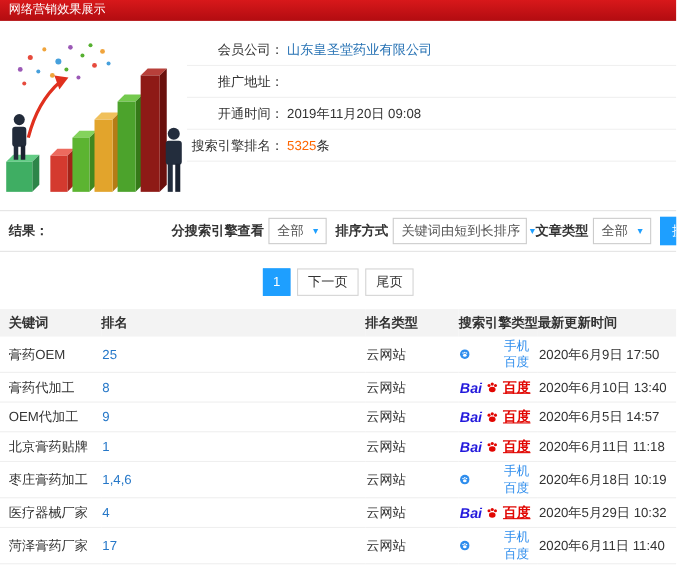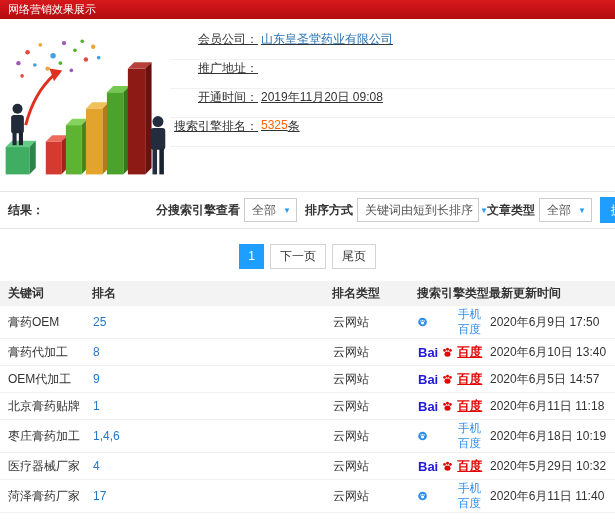--- a/index.html
+++ b/index.html
@@ -8,21 +8,21 @@
   .page { width:615px; height:520px; overflow:hidden; position:relative; background:#fff; }
 
   
   .topbar { height:19px; background:linear-gradient(180deg,#d8181b,#b20c10); color:#fff;
             font-size:11px; line-height:19px; padding-left:8px; }
 
   
   .info-section { display:flex; height:172px; }
   .illustration { width:170px; flex:none; display:flex; align-items:flex-start; justify-content:center; padding-top:12px; }
   .info-rows { flex:1; padding-top:12px; }
-  .info-row { display:flex; align-items:flex-start; height:29px; border-bottom:1px solid #f0f0f0;text-decoration:underline; }
+  .info-row { display:flex; align-items:center; height:29px; border-bottom:1px solid #f0f0f0; }
   .info-label { width:88px; flex:none; text-align:right; color:#333; }
   .info-value { margin-left:3px; }
   .info-link { color:#2470b3; text-decoration:none; margin-left:3px; cursor:pointer; }
   .highlight { color:#ff6600; margin-left:3px; }
 
   
   .filter-bar { display:flex; align-items:center; border-top:1px solid #e4e4e4; border-bottom:1px solid #e4e4e4;
                 height:38px; padding-left:8px; white-space:nowrap; }
   .result-label { font-weight:bold; width:140px; flex:none; }
   .f-label { font-weight:bold; margin:0 4px 0 8px; flex:none; }
@@ -44,21 +44,21 @@
   table.results { width:615px; border-collapse:collapse; table-layout:fixed; }
   .results th { background:#f3f3f3; font-weight:bold; text-align:left; height:25px; font-size:12px;
                 color:#333; padding:0; }
   .results th:first-child, .results td:first-child { padding-left:8px; }
   .results td { height:27px; border-bottom:1px solid #efefef; font-size:12px; color:#333; overflow:hidden; }
   .rank-link { color:#2577c8; text-decoration:none; cursor:pointer; }
   .td-type { color:#555; }
   .td-time { color:#555; font-size:11.5px; }
   .engine-wrap { display:flex; align-items:center; gap:3px; }
   .mob-text { color:#2e8ded; font-size:11.5px;margin-left:28px; }
-  .bai { color:#2319dc; font-weight:bold; font-size:13px; }
+  .bai { color:#2319dc; font-weight:bold; font-style:italic; font-size:13px; }
   .du { color:#e10602; font-weight:bold; font-size:12.5px;text-decoration:underline; }
   svg { display:block; }
   .inline-svg { display:inline-block; vertical-align:middle; }
 </style>
 </head>
 <body>
 
 <div class="page">
 
   <div class="topbar">

